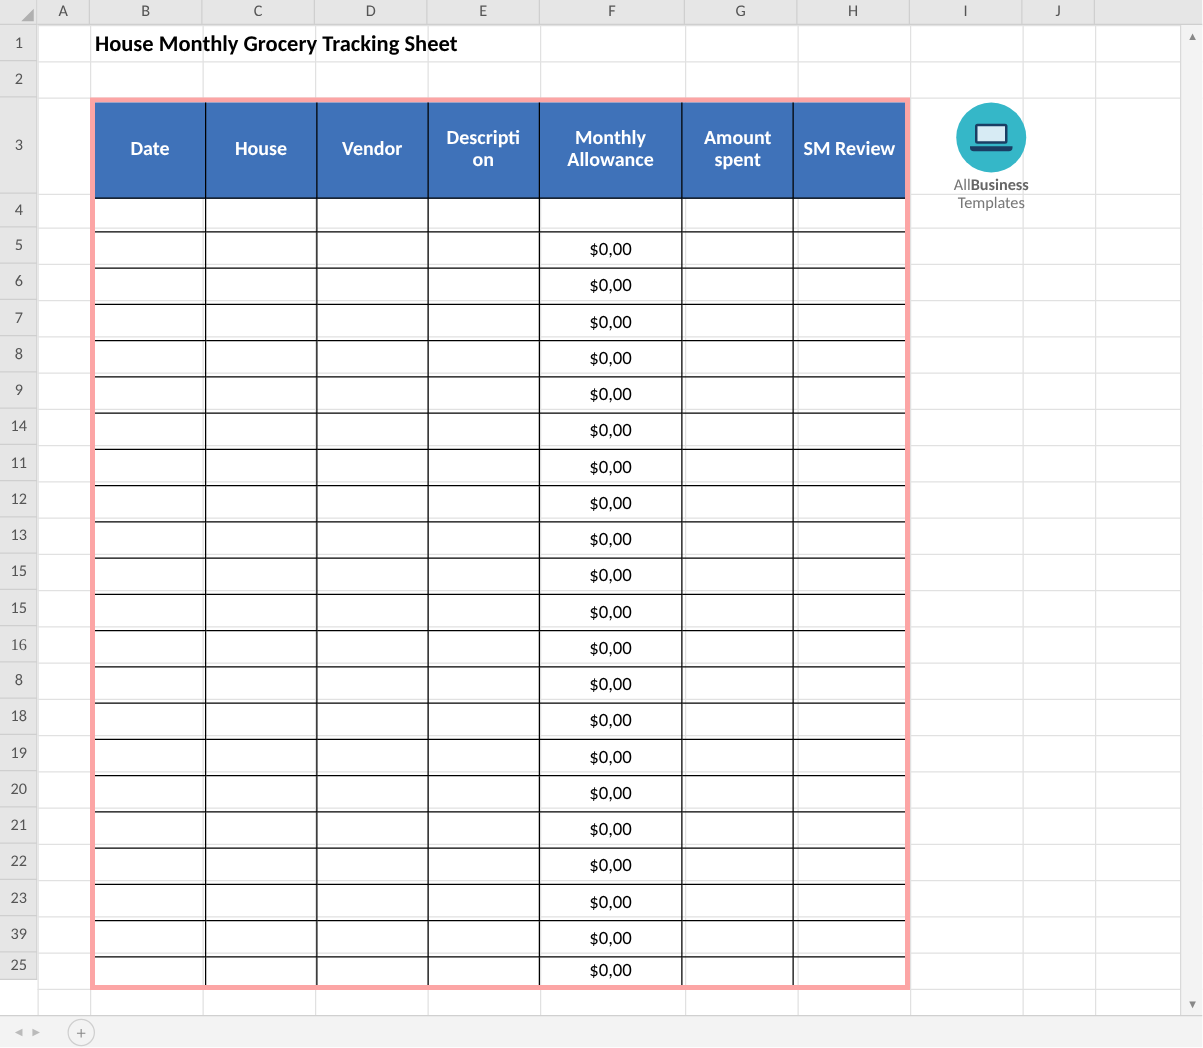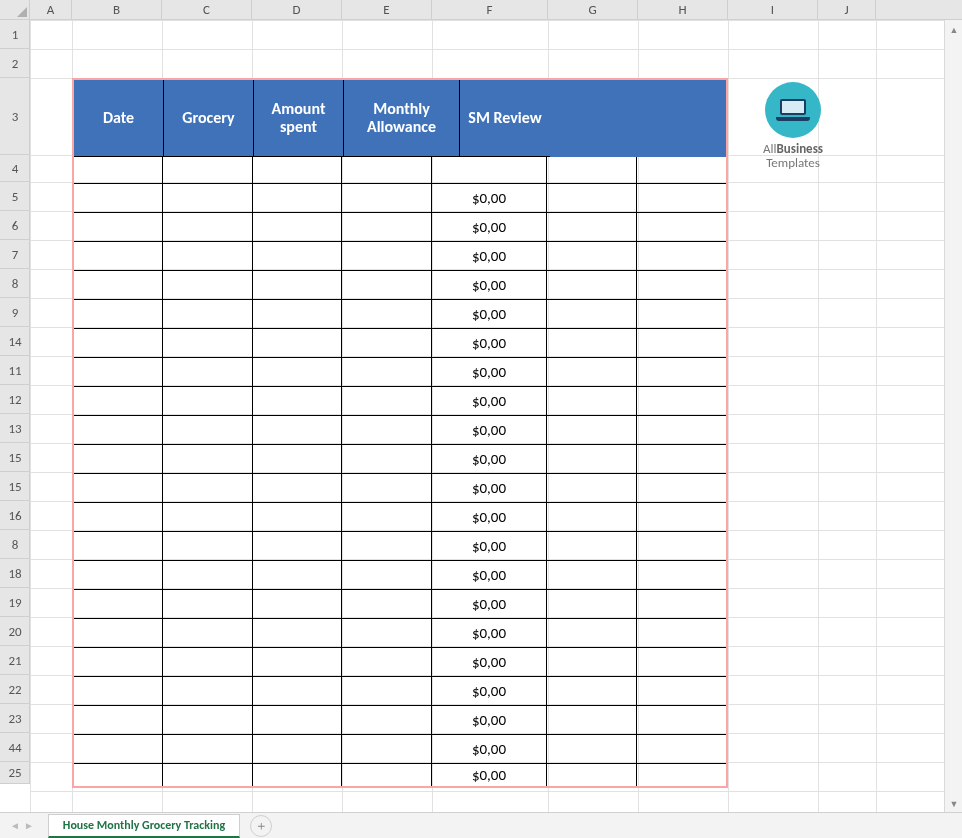--- a/index.html
+++ b/index.html
@@ -16,21 +16,21 @@
 
   .grid { position: absolute; top: 20px; left: 30px; right: 0; bottom: 26px; background: #fff; }
 
   
   .faint-v { position:absolute; top:0; bottom:0; width:1px; background:#e1e1e1; }
   .faint-h { position:absolute; left:0; right:0; height:1px; background:#e1e1e1; }
 
   .title { position:absolute; font-weight: bold; font-size: 18px; color:#000; }
 
   
-  .tbl { position:absolute; border: 2px solid #fca5a5; }
+  .tbl { position:absolute; border: 4px solid #fca5a5; }
   .tbl .hrow { display:flex; height: 77px; background:#3f72b9; }
   .tbl .hrow .hcell { color:#fff; font-weight:bold; font-size:16px; display:flex; align-items:center; justify-content:center; text-align:center; border-right:1px solid #000; border-bottom:1px solid #000; padding:0 2px; line-height:1.15; }
   .tbl .hrow .hcell:last-child { border-right:none; }
   .tbl .drow { display:flex; }
   .tbl .drow .dcell { border-right:1px solid #000; border-bottom:1px solid #000; font-size:15px; display:flex; align-items:center; justify-content:center; }
   .tbl .drow .dcell:last-child { border-right:none; }
   .tbl .drow:last-child .dcell { border-bottom:none; }
 
   
   .logo { position:absolute; text-align:center; font-size:13px; color:#666; line-height:1.1; }
@@ -77,29 +77,29 @@
       <div class="row" style="height: 29px;">6</div>
       <div class="row" style="height: 29px;">7</div>
       <div class="row" style="height: 29px;">8</div>
       <div class="row" style="height: 29px;">9</div>
       <div class="row" style="height: 29px;">14</div>
       <div class="row" style="height: 29px;">11</div>
       <div class="row" style="height: 29px;">12</div>
       <div class="row" style="height: 29px;">13</div>
       <div class="row" style="height: 29px;">15</div>
       <div class="row" style="height: 29px;">15</div>
-      <div class="row" style="height: 29px;">16</div>
+      <div class="row" style="height: 29px; font-family: Liberation Serif, serif;">16</div>
       <div class="row" style="height: 29px;">8</div>
       <div class="row" style="height: 29px;">18</div>
       <div class="row" style="height: 29px;">19</div>
       <div class="row" style="height: 29px;">20</div>
       <div class="row" style="height: 29px;">21</div>
       <div class="row" style="height: 29px;">22</div>
       <div class="row" style="height: 29px;">23</div>
-      <div class="row" style="height: 29px;">44</div>
+      <div class="row" style="height: 29px;">39</div>
       <div class="row" style="height: 22px;">25</div>
     </div>
 
   <div class="grid" id="grid">
       <div class="faint-h" style="top: 771px;"></div>
       <div class="faint-h" style="top: 742px;"></div>
       <div class="faint-h" style="top: 713px;"></div>
       <div class="faint-h" style="top: 684px;"></div>
       <div class="faint-h" style="top: 655px;"></div>
       <div class="faint-h" style="top: 626px;"></div>
@@ -127,26 +127,30 @@
       <div class="faint-v" style="left: 788px;"></div>
       <div class="faint-v" style="left: 698px;"></div>
       <div class="faint-v" style="left: 608px;"></div>
       <div class="faint-v" style="left: 518px;"></div>
       <div class="faint-v" style="left: 402px;"></div>
       <div class="faint-v" style="left: 312px;"></div>
       <div class="faint-v" style="left: 222px;"></div>
       <div class="faint-v" style="left: 132px;"></div>
       <div class="faint-v" style="left: 42px;"></div>
       <div class="faint-v" style="left: 0px;"></div>
+    <div class="title" id="title" style="left: 46px; top: 4px;">House Monthly Grocery Tracking Sheet</div>
     <div class="tbl" id="tbl" style="left: 42px; top: 58px; width: 656px;">
         <div class="hrow" style="height: 77px;">
           <div class="hcell" style="width: 90px; white-space: pre-line;">Date</div>
-          <div class="hcell" style="width: 90px; white-space: pre-line;">Grocery</div>
+          <div class="hcell" style="width: 90px; white-space: pre-line;">House</div>
+          <div class="hcell" style="width: 90px; white-space: pre-line;">Vendor</div>
+          <div class="hcell" style="width: 90px; white-space: pre-line;">Descripti
+on</div>
+          <div class="hcell" style="width: 116px; white-space: pre-line;">Monthly Allowance</div>
           <div class="hcell" style="width: 90px; white-space: pre-line;">Amount spent</div>
-          <div class="hcell" style="width: 116px; white-space: pre-line;">Monthly Allowance</div>
           <div class="hcell" style="width: 90px; white-space: pre-line;">SM Review</div>
         </div>
         <div class="drow" style="height: 27px;">
           <div class="dcell" style="width: 90px; height: 27px;"></div>
           <div class="dcell" style="width: 90px; height: 27px;"></div>
           <div class="dcell" style="width: 90px; height: 27px;"></div>
           <div class="dcell" style="width: 90px; height: 27px;"></div>
           <div class="dcell" style="width: 116px; height: 27px;"></div>
           <div class="dcell" style="width: 90px; height: 27px;"></div>
           <div class="dcell" style="width: 90px; height: 27px;"></div>
@@ -356,16 +360,15 @@
   <div class="vscroll">
     <div class="btn up">▲</div>
     <div class="btn dn">▼</div>
   </div>
 
   <div class="tabbar">
     <div class="nav">
       <span>◄</span>
       <span>►</span>
     </div>
-    <div class="tab">House Monthly Grocery Tracking</div>
     <div class="add">＋</div>
   </div>
 </div>
 
 </body></html>

